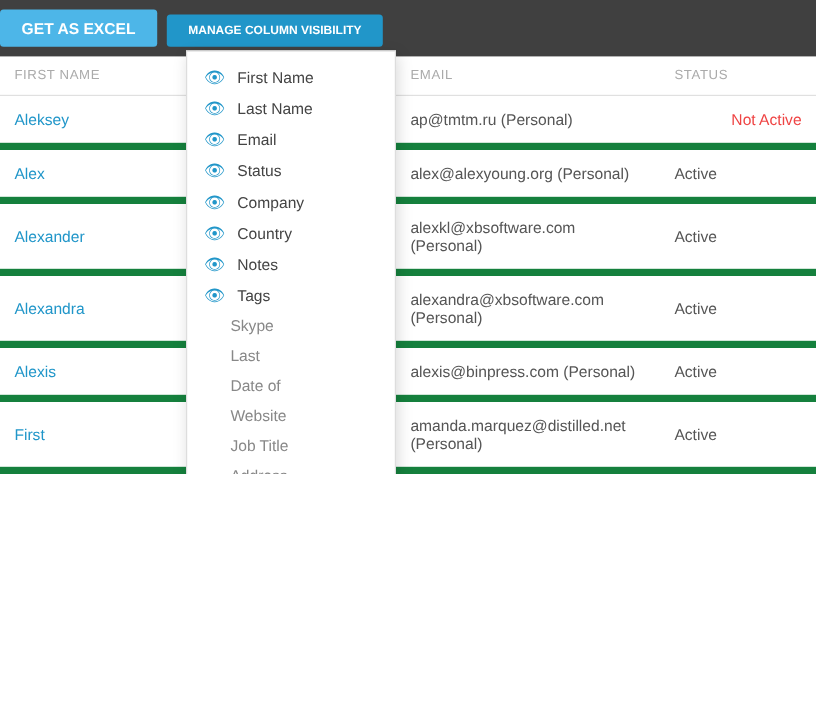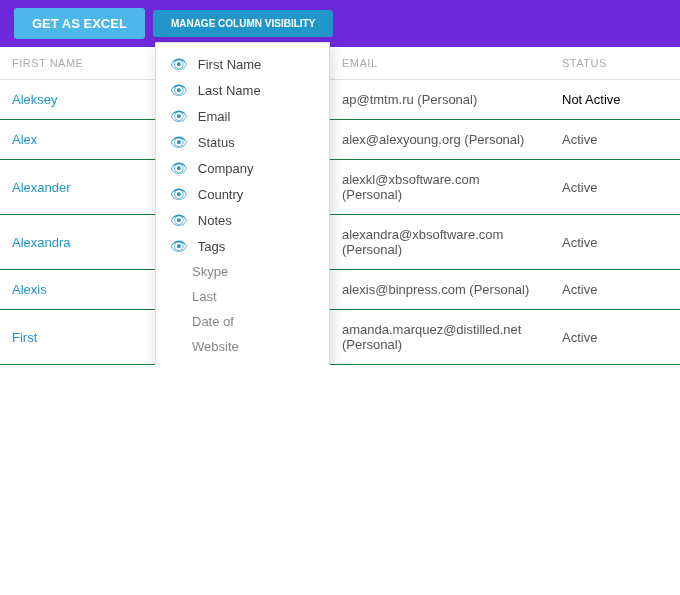--- a/index.html
+++ b/index.html
@@ -5,23 +5,23 @@
     * { box-sizing: border-box; margin: 0; padding: 0; }
     body {
       font-family: Arial, sans-serif;
       font-size: 13px;
       background: #fff;
       color: #333;
     }
 
     .toolbar {
       display: flex;
-      align-items: center;
-      padding: 8px 14px;
-      background: #6d28d9;
+      align-items: flex-end;
+      padding: 8px 0;
+      background: #404040;
       gap: 8px;
     }
 
     .btn-excel {
       background: #4db6e8;
       color: #fff;
       border: none;
       padding: 8px 18px;
       font-size: 13px;
       font-weight: bold;
@@ -56,36 +56,37 @@
       color: #aaa;
       font-size: 11px;
       font-weight: normal;
       padding: 10px 12px;
       border-bottom: 1px solid #e0e0e0;
       letter-spacing: 0.5px;
     }
 
     tbody tr td {
       padding: 12px 12px;
-      border-bottom: 1px solid #15803d;
+      border-bottom: 6px solid #15803d;
       color: #555;
       font-size: 13px;
     }
 
     tbody tr td:first-child {
       color: #2196c9;
       font-weight: 500;
     }
 
     .status-active {
       color: #555;
     }
 
     .status-not-active {
-      color: #000000;
+      color: #ef4444;
+      text-align: right;
     }
 
     .email-cell {
       color: #555;
     }
 
     
     .dropdown-overlay {
       position: absolute;
       top: 42px;

